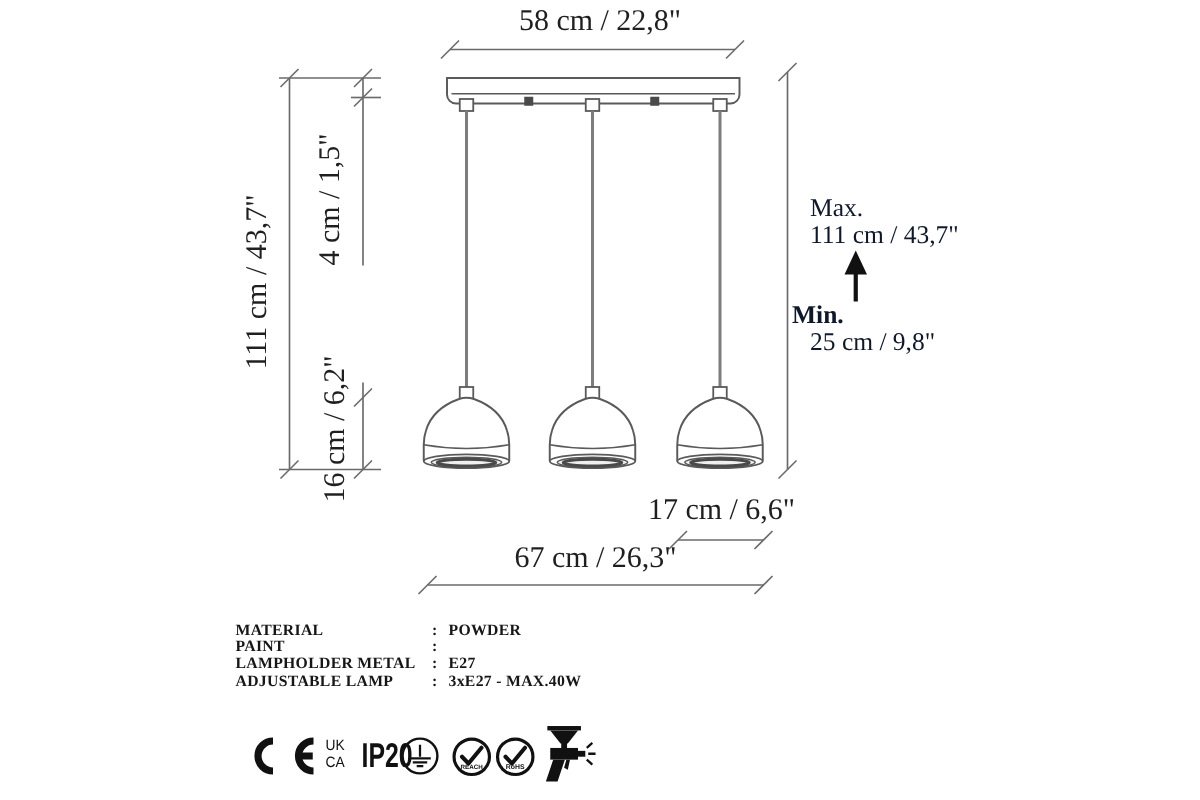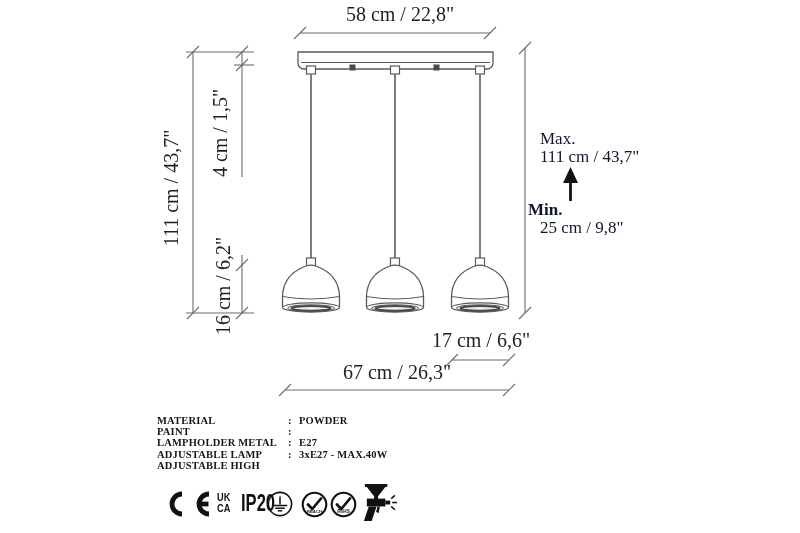--- a/index.html
+++ b/index.html
@@ -10,21 +10,21 @@
   .center{text-align:center;}
   .vlabel{position:absolute;font-size:20px;white-space:nowrap;color:#1f1f1f;
           transform:rotate(-90deg);transform-origin:center;text-align:center;}
   .mmlabel{position:absolute;font-size:17px;white-space:nowrap;color:#0f172a;}
   .spec-table{position:absolute;left:157px;top:415px;font-weight:bold;font-size:10.5px;
               line-height:11.2px;letter-spacing:.2px;color:#161616;}
   .spec-row{display:flex;}
   .spec-label{width:131px;}
   .spec-colon{width:11px;}
   .cert{position:absolute;}
-  .ukca{font-family:"Liberation Sans",sans-serif;font-weight:bold;font-size:10px;
+  .ukca{font-family:"Liberation Sans",sans-serif;font-weight:normal;font-size:10px;
         line-height:10.5px;transform:scaleX(.92);transform-origin:left;color:#111;}
   .ip20{font-family:"Liberation Sans",sans-serif;font-weight:bold;font-size:23px;
         line-height:25px;transform:scaleX(.72);transform-origin:left;color:#111;}
   .certtext{font-family:"Liberation Sans",sans-serif;font-weight:bold;}
 </style>
 </head>
 <body>
 
 <div class="canvas">
 
@@ -135,25 +135,20 @@
     <div class="spec-row">
       <span class="spec-label">LAMPHOLDER METAL</span>
       <span class="spec-colon">:</span>
       <span class="spec-value">E27</span>
     </div>
     <div class="spec-row">
       <span class="spec-label">ADJUSTABLE LAMP</span>
       <span class="spec-colon">:</span>
       <span class="spec-value">3xE27 - MAX.40W</span>
     </div>
-    <div class="spec-row">
-      <span class="spec-label">ADJUSTABLE HIGH</span>
-      <span class="spec-colon"></span>
-      <span class="spec-value"></span>
-    </div>
   </div>
 
   <svg class="cert" style="left:163px;top:491px;" width="48" height="26" viewBox="0 0 48 26">
     <path d="M 19,3 A 10,10 0 1 0 19,23" fill="none" stroke="#111" stroke-width="4.8"></path>
     <path d="M 46,3 A 10,10 0 1 0 46,23" fill="none" stroke="#111" stroke-width="4.8"></path>
     <line x1="36" y1="13" x2="45.5" y2="13" stroke="#111" stroke-width="4.8"></line>
   </svg>
 
   <div class="cert ukca" style="left:217px;top:493px;">
     <div>UK</div>

